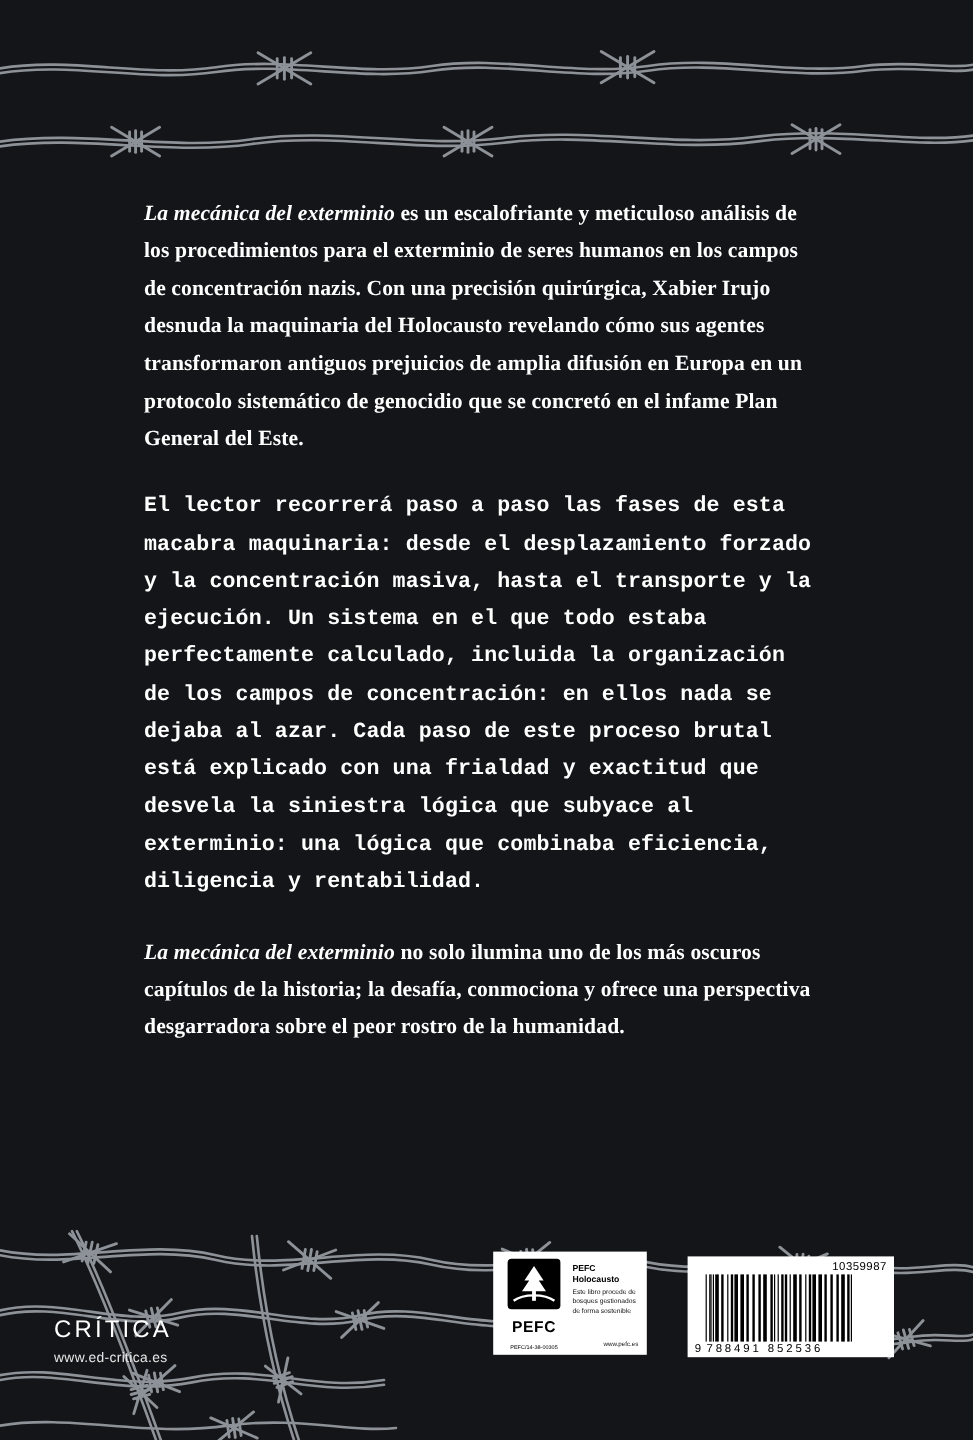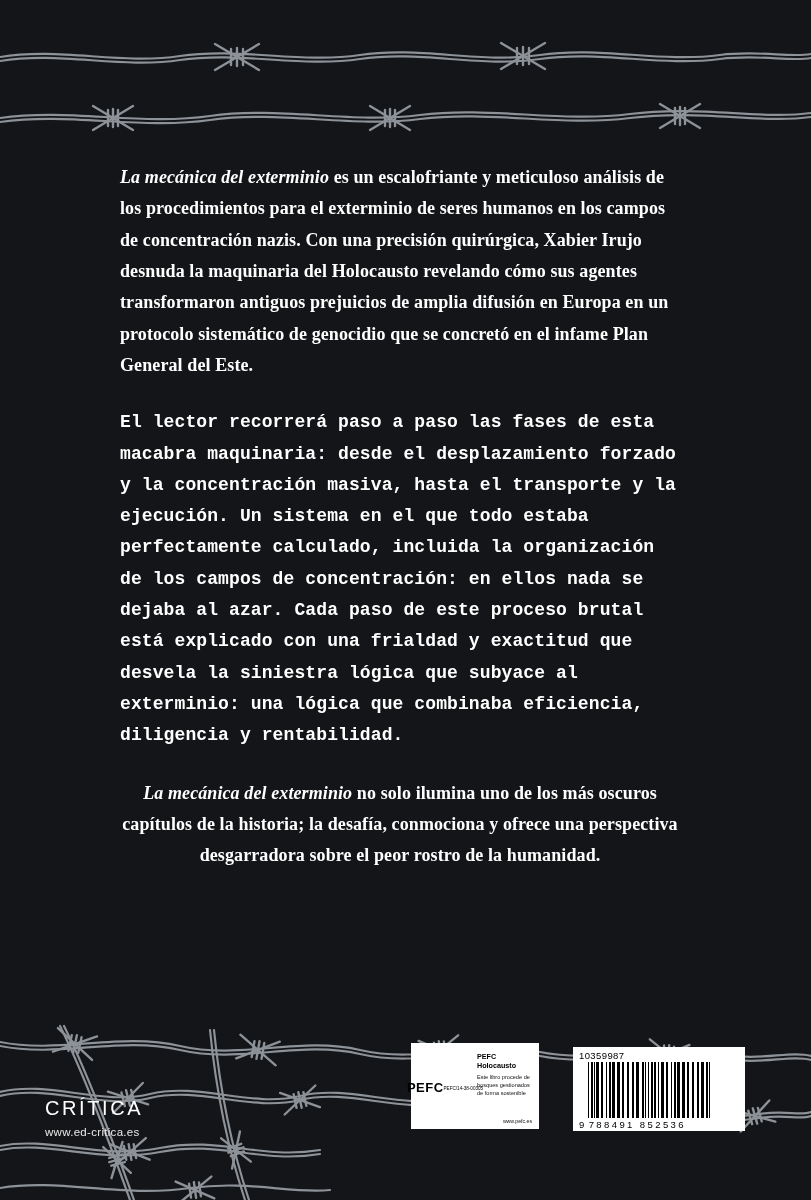--- a/index.html
+++ b/index.html
@@ -46,21 +46,21 @@
     top: 162px;
     width: 560px;
   }
   .para {
     font-size: 18px;
     line-height: 1.74;
     color: #ffffff;
     margin: 0 0 26px 0;
     letter-spacing: 0.1px;
   }
-  .para:last-child { margin-bottom: 0; text-align: center; }
+  .para:last-child { margin-bottom: 0; }
   .para .ital {
     font-style: italic;
     font-weight: bold;
   }
   .para .bold {
     font-weight: bold;
   }
   .para-lead {
     font-weight: bold;
     font-family: Liberation Mono, monospace;
@@ -98,23 +98,23 @@
     background: #ffffff;
     display: flex;
     flex-direction: row;
     align-items: stretch;
     box-sizing: border-box;
     padding: 5px 5px 4px 6px;
   }
   .pefc-left {
     width: 56px;
     display: flex;
-    flex-direction: row;
+    flex-direction: column;
     align-items: center;
-    justify-content: center;
+    justify-content: space-between;
     color: #000;
   }
   .pefc-mark {
     width: 46px;
     height: 44px;
     position: relative;
   }
   .pefc-word {
     font-family: "Liberation Sans", sans-serif;
     font-size: 13px;
@@ -166,20 +166,21 @@
     width: 172px;
     height: 84px;
     background: #ffffff;
     box-sizing: border-box;
     padding: 3px 6px 2px 6px;
   }
   .barcode-num-top {
     font-family: "Liberation Sans", sans-serif;
     font-size: 9.5px;
     color: #000;
+    text-align: right;
     letter-spacing: 0.4px;
     margin-bottom: 1px;
   }
   .bars {
     display: flex;
     align-items: flex-end;
     height: 56px;
     gap: 0;
     margin-left: 9px;
   }

